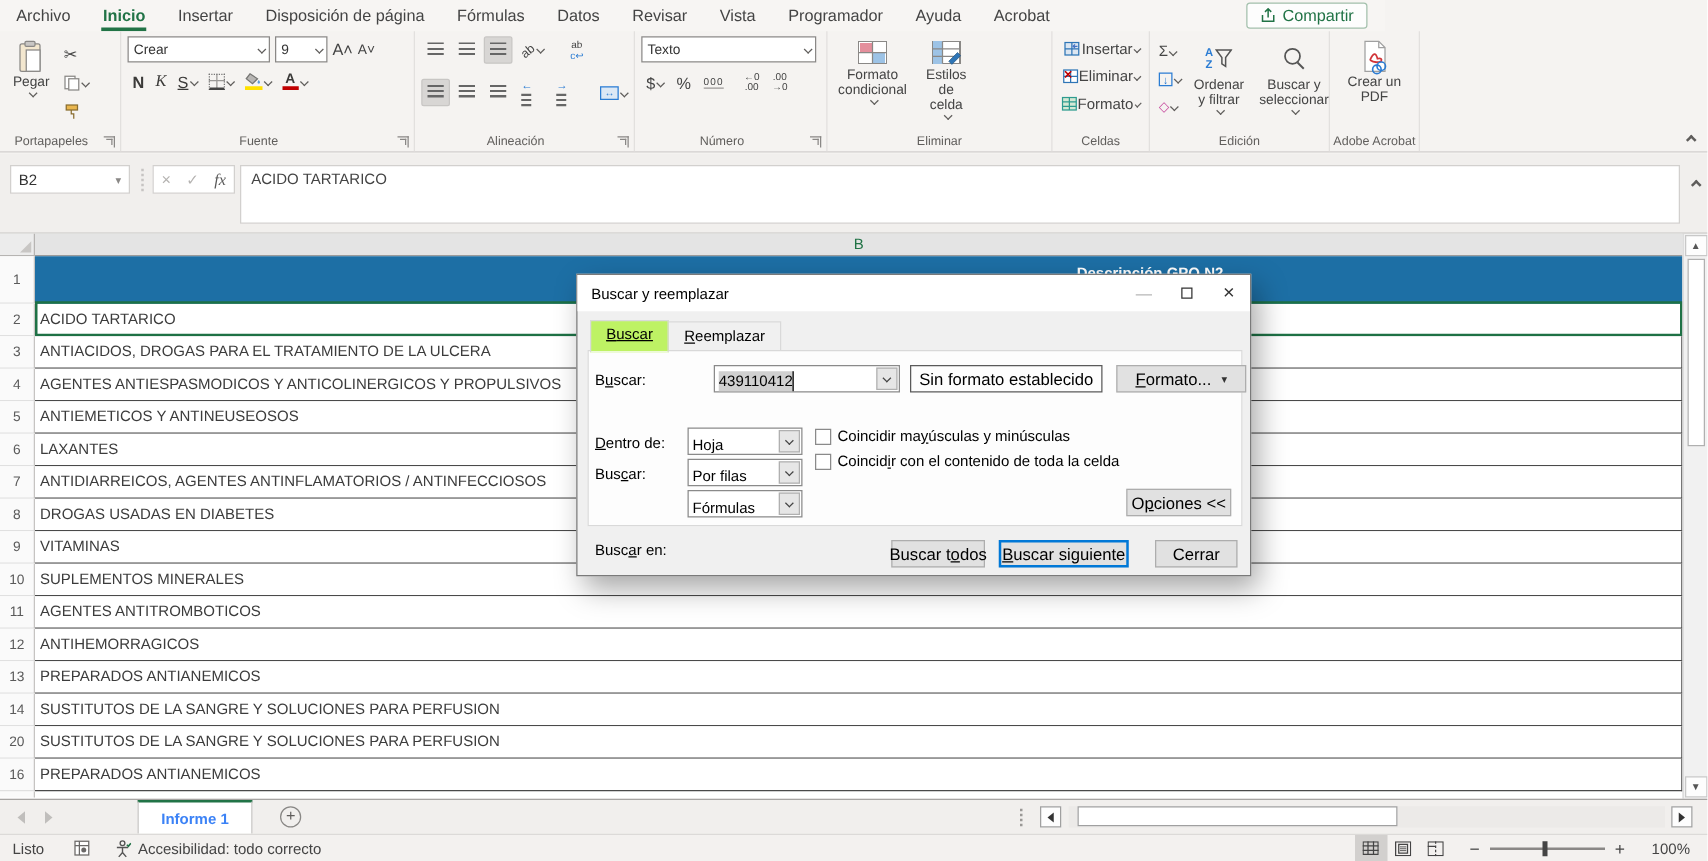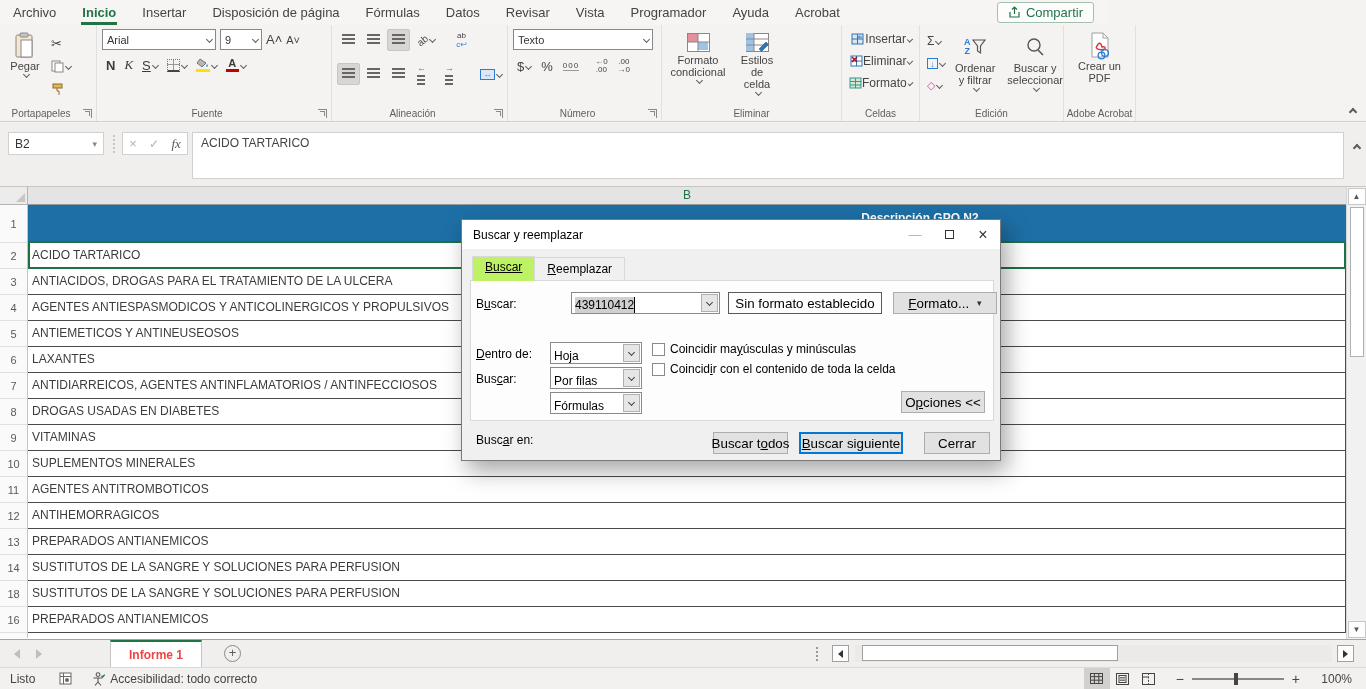--- a/index.html
+++ b/index.html
@@ -68,21 +68,21 @@
   #vscroll { position:absolute; right:0; top:187px; width:20px; height:452px; background:#f1f1f1; border-left:1px solid #d6d6d6; }
   .scroll-arrow { width:18px; height:17px; background:#fdfdfd; border:1px solid #c8c8c8; margin:1px auto 0; display:flex; align-items:center; justify-content:center; font-size:8px; color:#555; }
   #vthumb { width:14px; margin:2px auto 0; height:150px; background:#fff; border:1px solid #b0b0b0; }
   #vscroll .bottom { position:absolute; bottom:1px; left:0; right:0; margin:0 auto; }
 
   
   #sheet-bar { position:absolute; left:0; top:639px; width:1366px; height:28px; background:#f1efed; border-top:1px solid #a6a4a2; display:flex; align-items:center; }
   .navtri { width:0; height:0; border-top:5px solid transparent; border-bottom:5px solid transparent; margin:0 8px; }
   .navtri.left { border-right:6px solid #c0bebc; }
   .navtri.right { border-left:6px solid #c0bebc; }
-  #sheet-tab { margin-left:60px; height:27px; background:#fff; border-top:2px solid #217346; border-left:1px solid #c6c4c2; border-right:1px solid #c6c4c2; color:#ef4444; font-weight:bold; font-size:12px; padding:0 18px; display:flex; align-items:center; }
+  #sheet-tab { margin-left:60px; height:27px; background:#fff; border-top:2px solid #217346; border-left:1px solid #c6c4c2; border-right:1px solid #c6c4c2; color:#3b82f6; font-weight:bold; font-size:12px; padding:0 18px; display:flex; align-items:center; }
   #new-sheet { width:17px; height:17px; border:1px solid #8a8886; border-radius:50%; color:#5f5d5b; font-size:13px; line-height:14px; text-align:center; margin-left:22px; }
   #hs-dots { position:absolute; left:816px; top:7px; height:14px; border-left:2px dotted #9a9896; }
   .hs-arrow { position:absolute; top:5px; width:17px; height:17px; background:#fdfdfd; border:1px solid #a0a0a0; display:flex; align-items:center; justify-content:center; }
   .hs-arrow .t { width:0; height:0; border-top:4px solid transparent; border-bottom:4px solid transparent; }
   .hs-arrow .t.l { border-right:5px solid #333; }
   .hs-arrow .t.r { border-left:5px solid #333; }
   #hs-track { position:absolute; left:855px; right:34px; top:5px; height:17px; background:#eceae8; }
   #hs-thumb { position:absolute; left:7px; top:0; width:256px; height:16px; background:#fff; border:1px solid #a0a0a0; }
 
   
@@ -175,21 +175,21 @@
           </svg>
         </span>
       </div>
       <span class="group-label">Portapapeles</span>
       <span class="launcher"></span>
     </div>
 
     <div class="rib-group fcol" style="width:235px;">
       <div class="frow" style="gap:4px;">
         <div class="combo" style="width:114px;">
-          <span>Arial</span>
+          <span>Crear</span>
           <span class="chev arrow"></span>
         </div>
         <div class="combo" style="width:42px;">
           <span>9</span>
           <span class="chev arrow"></span>
         </div>
         <span style="font-size:13px;color:#444;">A˄</span>
         <span style="font-size:11px;color:#444;">A˅</span>
       </div>
       <div class="frow" style="gap:9px; padding-left:4px; margin-top:4px;">
@@ -459,21 +459,21 @@
         </div>
         <div class="g-row">
           <div class="g-rowhead">13</div>
           <div class="g-cell">PREPARADOS ANTIANEMICOS</div>
         </div>
         <div class="g-row">
           <div class="g-rowhead">14</div>
           <div class="g-cell">SUSTITUTOS DE LA SANGRE Y SOLUCIONES PARA PERFUSION</div>
         </div>
         <div class="g-row">
-          <div class="g-rowhead">18</div>
+          <div class="g-rowhead">20</div>
           <div class="g-cell">SUSTITUTOS DE LA SANGRE Y SOLUCIONES PARA PERFUSION</div>
         </div>
         <div class="g-row">
           <div class="g-rowhead">16</div>
           <div class="g-cell">PREPARADOS ANTIANEMICOS</div>
         </div>
       </div>
     <div id="grid-partial">
       <div class="g-rowhead"></div>
         <div class="pcell"></div>

